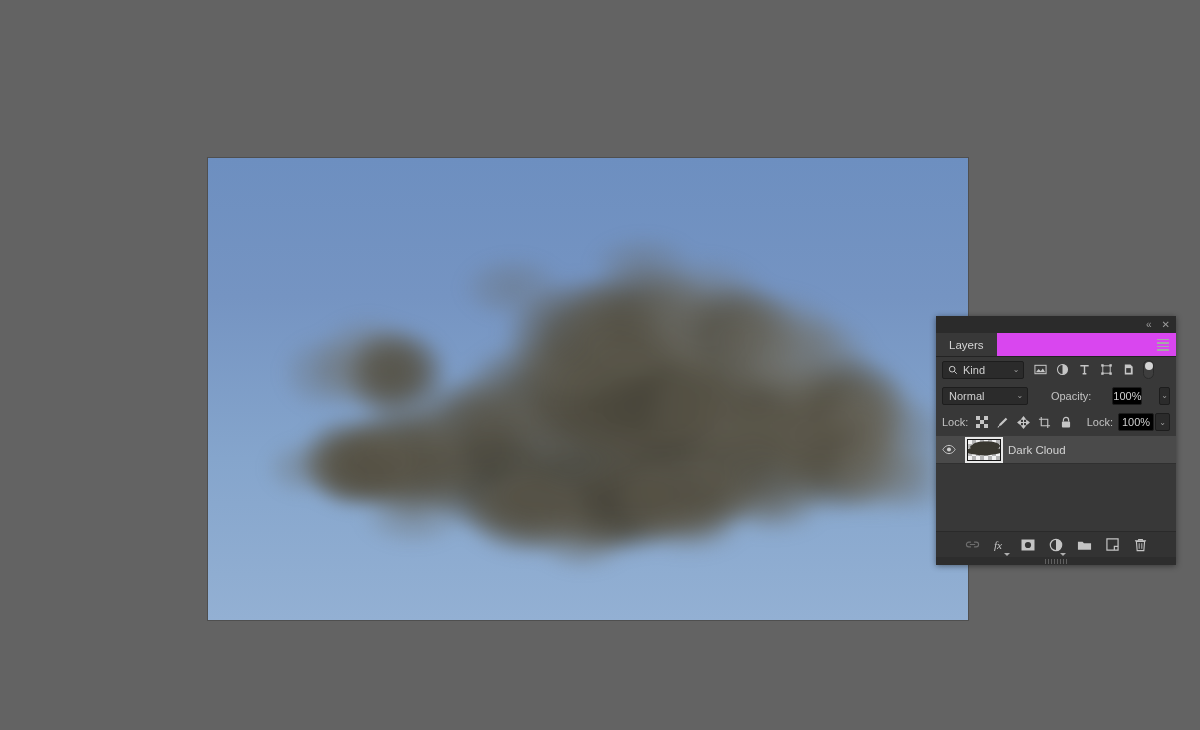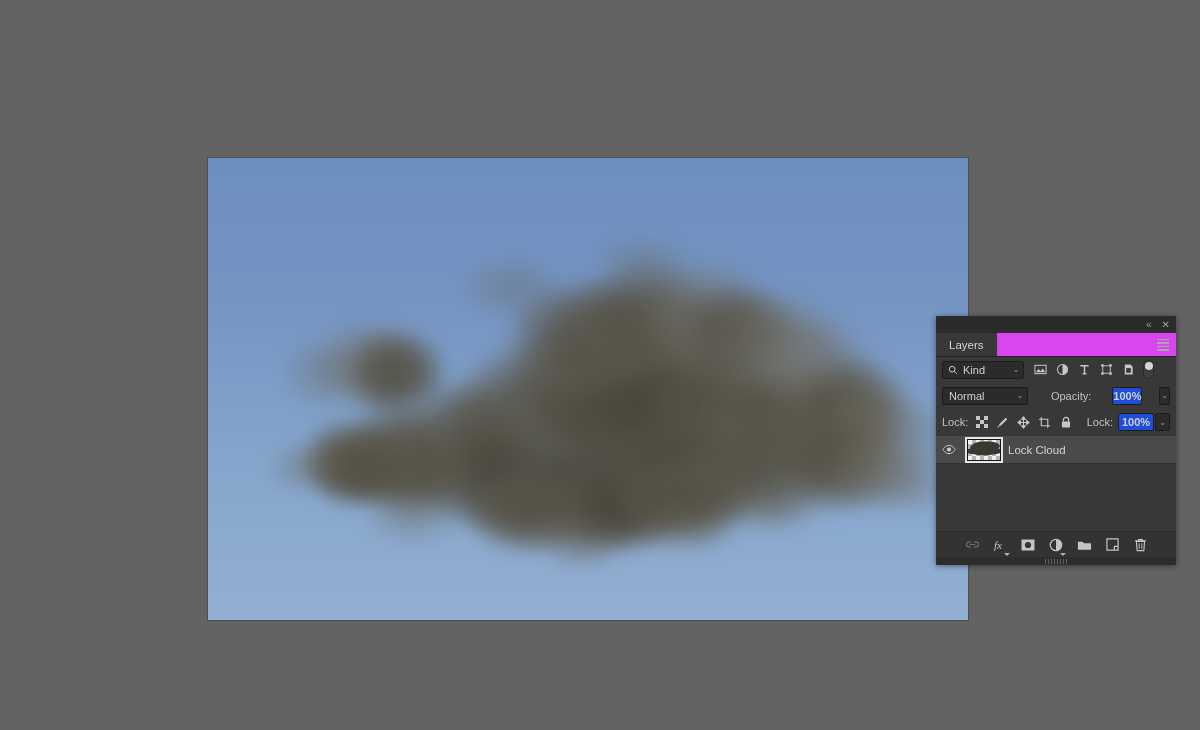--- a/index.html
+++ b/index.html
@@ -101,23 +101,23 @@
     background: #3e3e3e; border: 1px solid #2a2a2a;
     display: flex; align-items: flex-start; justify-content: center; padding-top: 1px; cursor: pointer;
   }
   .toggle-knob { width: 8px; height: 8px; border-radius: 50%; background: #d4d4d4; }
 
   .row-blend { height: 27px; gap: 16px; }
   .blend-select { width: 126px; padding-left: 6px; }
   .blend-label { flex: 1; }
   .opacity-label { margin-left: 7px; color: #c2c2c2; font-size: 11px; white-space: nowrap; }
   .num-box {
-    margin-left: 5px; background: #1d4ed8; border: 1px solid #1d1d1d; border-radius: 2px;
+    margin-left: 5px; background: #000000; border: 1px solid #1d1d1d; border-radius: 2px;
     height: 18px; width: 36px; display: flex; align-items: center; justify-content: center;
-    color: #cfcfcf; font-size: 11px; cursor: text; font-weight: bold;
+    color: #cfcfcf; font-size: 11px; cursor: text;
   }
   .num-chev {
     margin-left: 1px; width: 15px; height: 18px; background: #2b2b2b;
     border: 1px solid #1d1d1d; border-radius: 2px;
     display: flex; align-items: center; justify-content: center; color: #9d9d9d;
     font-size: 8px; cursor: pointer;
   }
 
   .row-lock { height: 26px; }
   .lock-label { color: #c2c2c2; font-size: 11px; margin-right: 3px; }
@@ -381,21 +381,21 @@
                 <path d="M8 0.8 C3.4 0.8 1 5.5 1 5.5 S3.4 10.2 8 10.2 S15 5.5 15 5.5 S12.6 0.8 8 0.8 Z" fill="none" stroke="#cfcfcf" stroke-width="1.1"></path>
                 <circle cx="8" cy="5.5" r="2.3" fill="#cfcfcf"></circle>
               </svg>
           </div>
           <div class="thumb-cell">
             <div class="thumb selected-thumb">
               <div class="checker"></div>
               <div class="thumb-cloud"></div>
             </div>
           </div>
-          <span class="layer-name">Lock Cloud</span>
+          <span class="layer-name">Dark Cloud</span>
         </div>
 
 
       </div>
 
       <div class="panel-footer">
         <div class="foot-btn disabled">
           <svg width="15" height="11" viewBox="0 0 16 11">
               <path d="M6.3 3 H4 a2.5 2.5 0 0 0 0 5 h2.3 M9.7 3 H12 a2.5 2.5 0 0 1 0 5 H9.7 M5.2 5.5 H10.8" fill="none" stroke="currentColor" stroke-width="1.2"></path>
             </svg>

